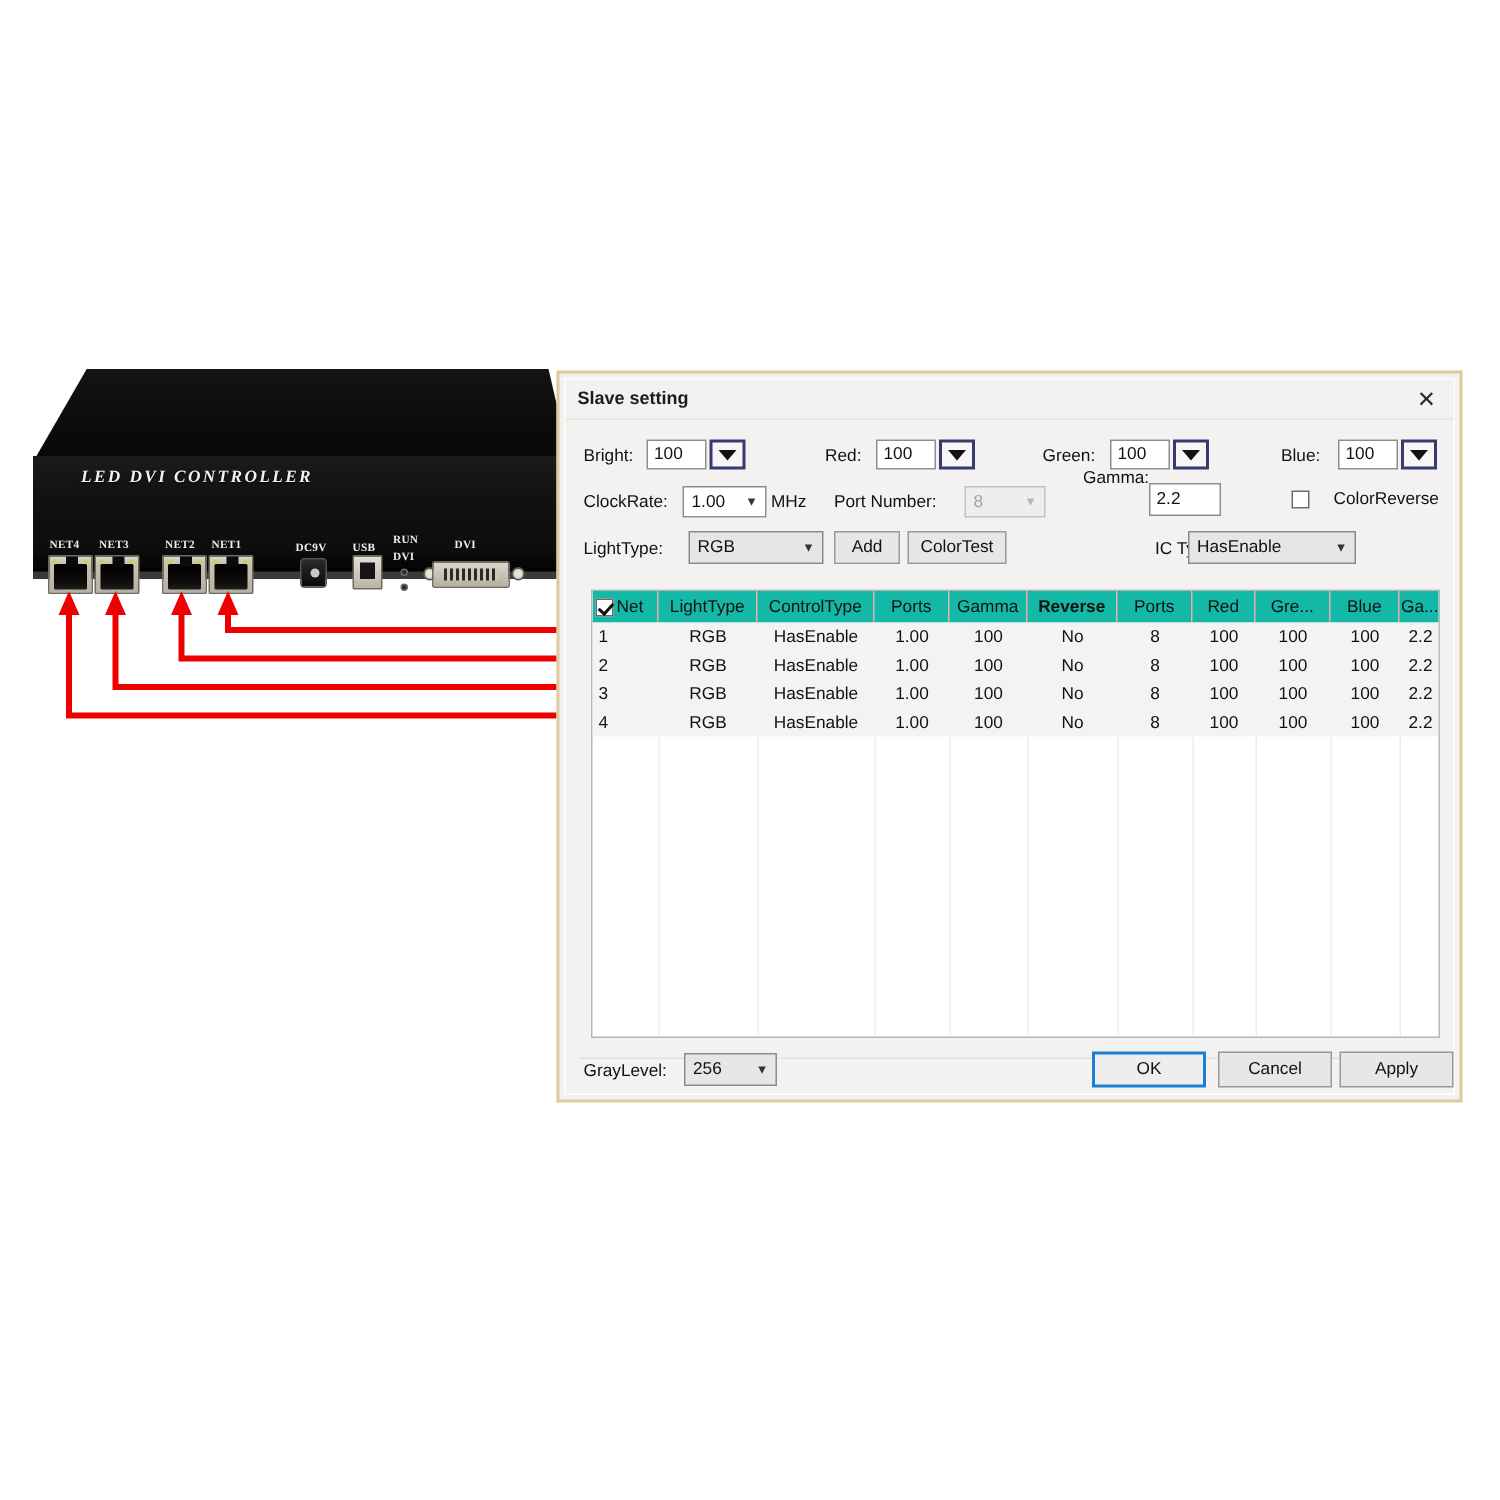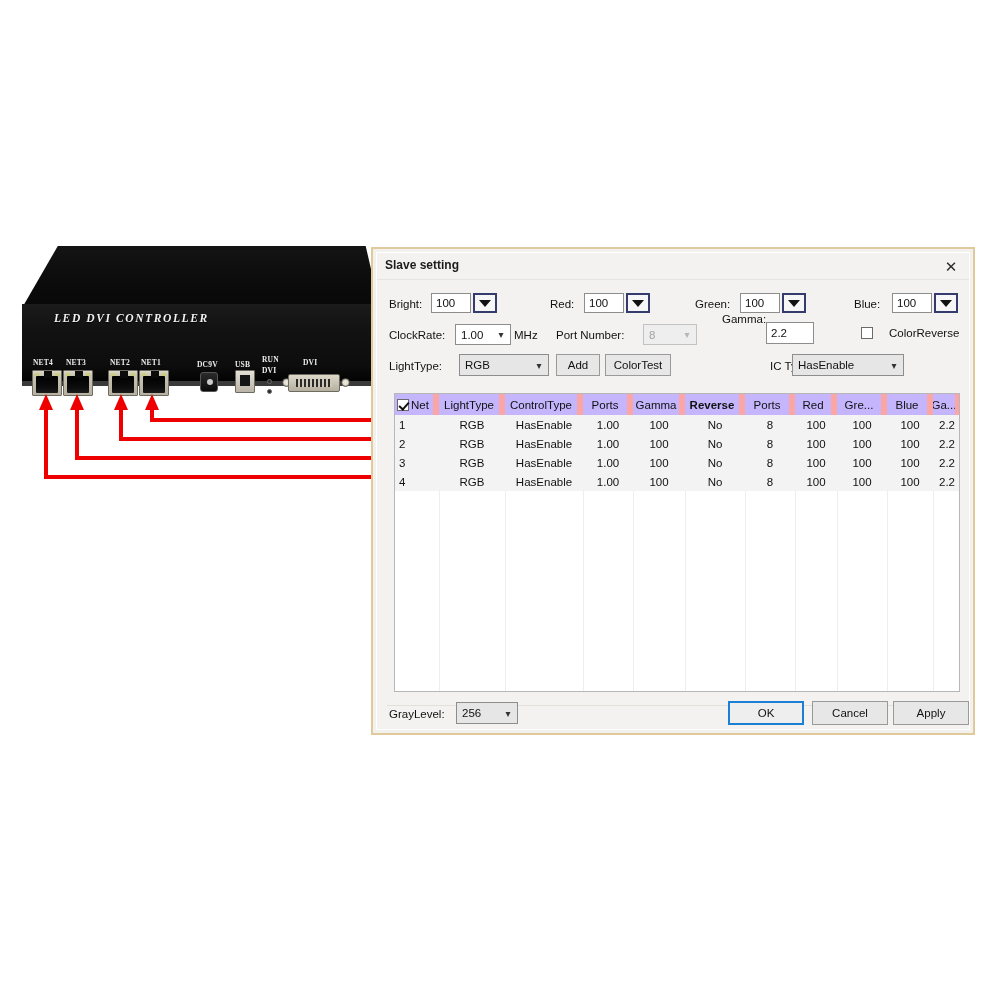--- a/index.html
+++ b/index.html
@@ -167,22 +167,22 @@
     background:#ffffff;border:1px solid #b7b7b7;box-sizing:border-box;
     overflow:hidden;
   }
   #grid-head{
     position:relative;height:21px;background:#ffffff;
     border-bottom:1px solid #d2d2d2;
   }
   .hcell{
     position:absolute;top:0;height:21px;font-size:11.5px;color:#111;
     display:flex;align-items:center;justify-content:center;
-    border-right:6px solid #fca5a5;box-sizing:border-box;
-    background:#c4b5fd;white-space:nowrap;overflow:hidden;
+    border-right:1px solid #fca5a5;box-sizing:border-box;
+    background:#14b8a6;white-space:nowrap;overflow:hidden;
   }
   .hcell.first{justify-content:flex-start;padding-left:2px;}
   .grow{position:relative;height:19px;background:#f3f3f3;}
   .gcell{
     position:absolute;top:0;height:19px;font-size:11.5px;color:#111;
     display:flex;align-items:center;justify-content:center;
     box-sizing:border-box;white-space:nowrap;overflow:hidden;
   }
   .gcell.first{justify-content:flex-start;padding-left:4px;}
   .gblank{position:relative;height:19px;background:#ffffff;}

